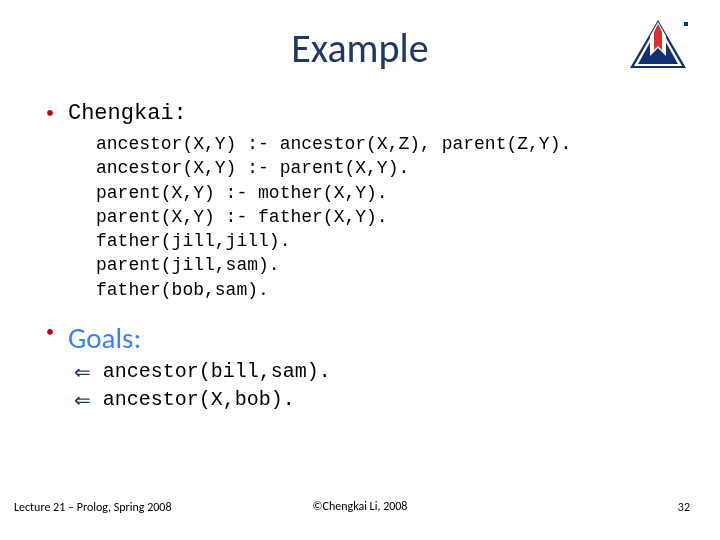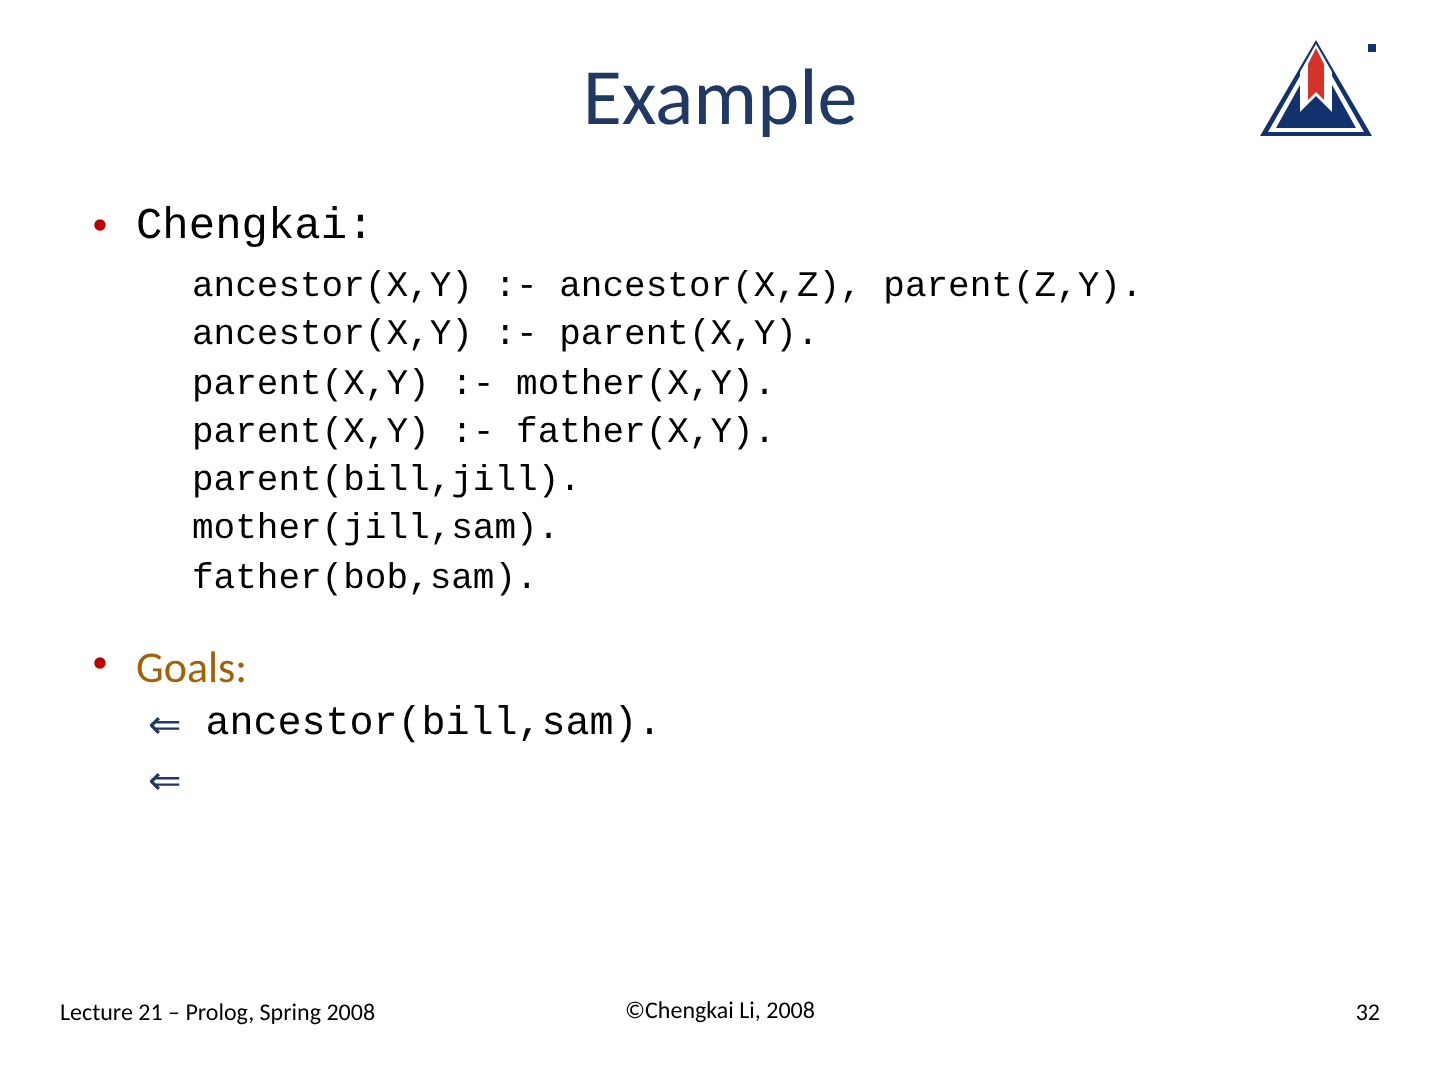--- a/index.html
+++ b/index.html
@@ -5,26 +5,26 @@
   * { margin: 0; padding: 0; box-sizing: border-box; }
   html, body { width: 720px; height: 540px; background: #fff; font-family: "Segoe UI", Calibri, Arial, sans-serif; color: #000; }
   .slide { position: relative; width: 720px; height: 540px; padding: 18px 40px 0 40px; }
   .title { text-align: center; font-size: 40px; color: #1f3864; font-weight: 400; margin-top: 6px; margin-bottom: 28px; }
   .logo { position: absolute; top: 18px; right: 30px; width: 64px; height: 56px; }
   .bullets { margin-left: 6px; }
   .bullet-row { display: flex; align-items: flex-start; margin-bottom: 4px; }
   .dot { color: #c00000; font-size: 16px; line-height: 24px; margin-right: 14px; }
   .arrow { color: #1f3864; font-size: 20px; line-height: 24px; margin-right: 12px; margin-left: 28px; font-family: "Cambria Math", serif; }
   .label-mono { font-family: "Courier New", monospace; font-size: 22px; color: #000; }
-  .label-sans { font-family: Calibri, "Segoe UI", Arial, sans-serif; font-size: 22px; color: #a16207; }
+  .label-sans { font-family: Calibri, "Segoe UI", Arial, sans-serif; font-size: 29px; color: #3b82f6; }
   .code-block { margin: 6px 0 18px 50px; font-family: "Courier New", monospace; font-size: 18px; line-height: 1.35; color: #000; white-space: pre; }
   .sub-block { margin: 4px 0 0 0; }
   .sub-line { font-family: "Courier New", monospace; font-size: 20px; color: #000; }
   .footer { position: absolute; bottom: 26px; left: 0; width: 720px; display: flex; align-items: flex-end; font-family: Calibri, Arial, sans-serif; font-size: 12px; color: #000; }
-  .footer-left { position: absolute; left: 30px; bottom: 0; }
+  .footer-left { position: absolute; left: 14px; bottom: 0; }
   .footer-center { position: absolute; left: 0; right: 0; text-align: center; line-height: 1.25; }
   .footer-right { position: absolute; right: 30px; bottom: 0; }
 </style>
 </head>
 <body>
 
 <div class="slide">
 
   <div class="logo">
     <svg viewBox="0 0 64 56" width="64" height="56">
@@ -43,36 +43,37 @@
 
     <div class="bullet-row">
       <span class="dot">•</span>
       <span class="label-mono">Chengkai:</span>
     </div>
 
     <div class="code-block"><span>ancestor(X,Y) :- ancestor(X,Z), parent(Z,Y).</span>
 <span>ancestor(X,Y) :- parent(X,Y).</span>
 <span>parent(X,Y) :- mother(X,Y).</span>
 <span>parent(X,Y) :- father(X,Y).</span>
-<span>parent(bill,jill).</span>
-<span>mother(jill,sam).</span>
+<span>father(jill,jill).</span>
+<span>parent(jill,sam).</span>
 <span>father(bob,sam).</span></div>
 
     <div class="bullet-row">
       <span class="dot">•</span>
       <span class="label-sans">Goals:</span>
     </div>
 
     <div class="sub-block">
       <div class="bullet-row">
         <span class="arrow">⇐</span>
         <span class="sub-line">ancestor(bill,sam).</span>
       </div>
       <div class="bullet-row">
         <span class="arrow">⇐</span>
+        <span class="sub-line">ancestor(X,bob).</span>
       </div>
     </div>
 
   </div>
 
   <div class="footer">
     <div class="footer-left">Lecture 21 – Prolog, Spring 2008</div>
     <div class="footer-center">
       <div>©Chengkai Li, 2008</div>
     </div>

